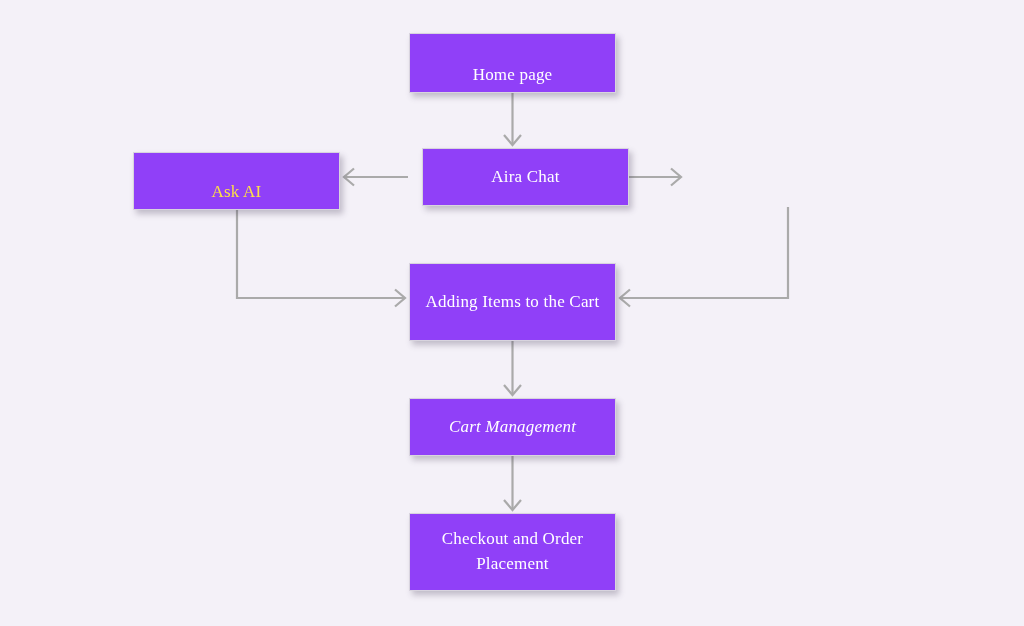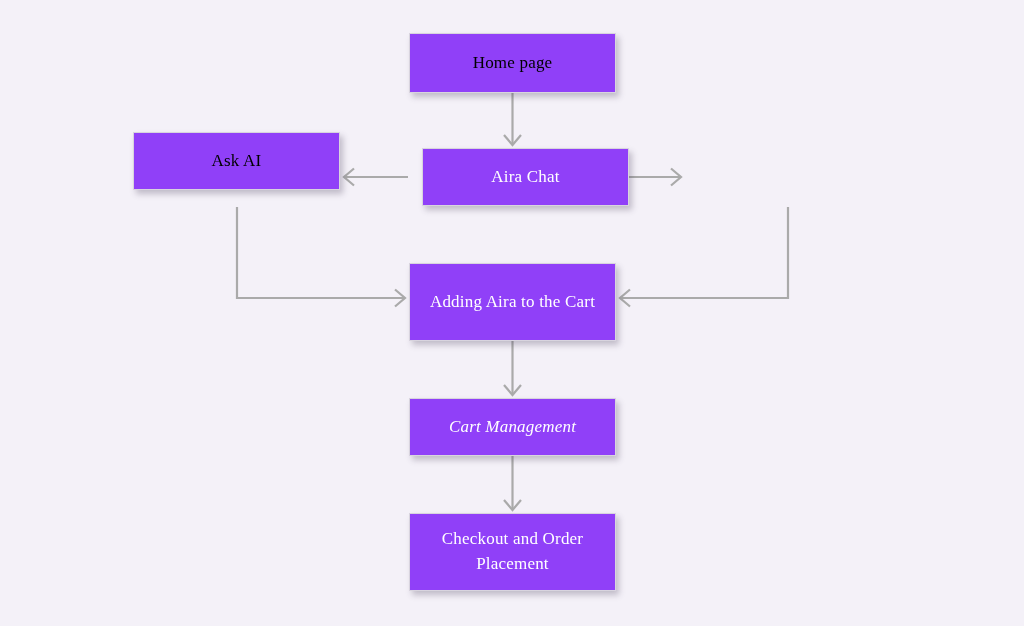--- a/index.html
+++ b/index.html
@@ -86,35 +86,35 @@
       </g>
 
       <g>
         <path d="M 512.5 456 L 512.5 509"></path>
         <path d="M 504 500 L 512.5 510 L 521 500"></path>
       </g>
 
     </g>
   </svg>
 
-  <div class="node" style="left: 409px; top: 33px; width: 207px; height: 60px; background: rgb(144, 64, 248); color: #000000;">
+  <div class="node" style="left: 409px; top: 33px; width: 207px; height: 60px; background: rgb(144, 64, 248); color: #ffffff; align-items: flex-end;">
     <span class="node-label">Home page</span>
   </div>
 
-  <div class="node" style="left: 133px; top: 132px; width: 207px; height: 58px; background: rgb(144, 64, 248); color: #000000;">
+  <div class="node" style="left: 133px; top: 152px; width: 207px; height: 58px; background: rgb(144, 64, 248); color: #fde047; align-items: flex-end;">
     <span class="node-label">Ask AI</span>
   </div>
 
   <div class="node" style="left: 422px; top: 148px; width: 207px; height: 58px; background: rgb(144, 64, 248); color: rgb(255, 255, 255);">
     <span class="node-label">Aira Chat</span>
   </div>
 
 
   <div class="node" style="left: 409px; top: 263px; width: 207px; height: 78px; background: rgb(144, 64, 248); color: rgb(255, 255, 255);">
-    <span class="node-label">Adding Aira to the Cart</span>
+    <span class="node-label">Adding Items to the Cart</span>
   </div>
 
   <div class="node" style="left: 409px; top: 398px; width: 207px; height: 58px; background: rgb(144, 64, 248); color: rgb(255, 255, 255); font-style: italic;">
     <span class="node-label">Cart Management</span>
   </div>
 
   <div class="node" style="left: 409px; top: 513px; width: 207px; height: 78px; background: rgb(144, 64, 248); color: rgb(255, 255, 255); align-items: center;">
     <span class="node-label">Checkout and Order Placement</span>
   </div>
 

